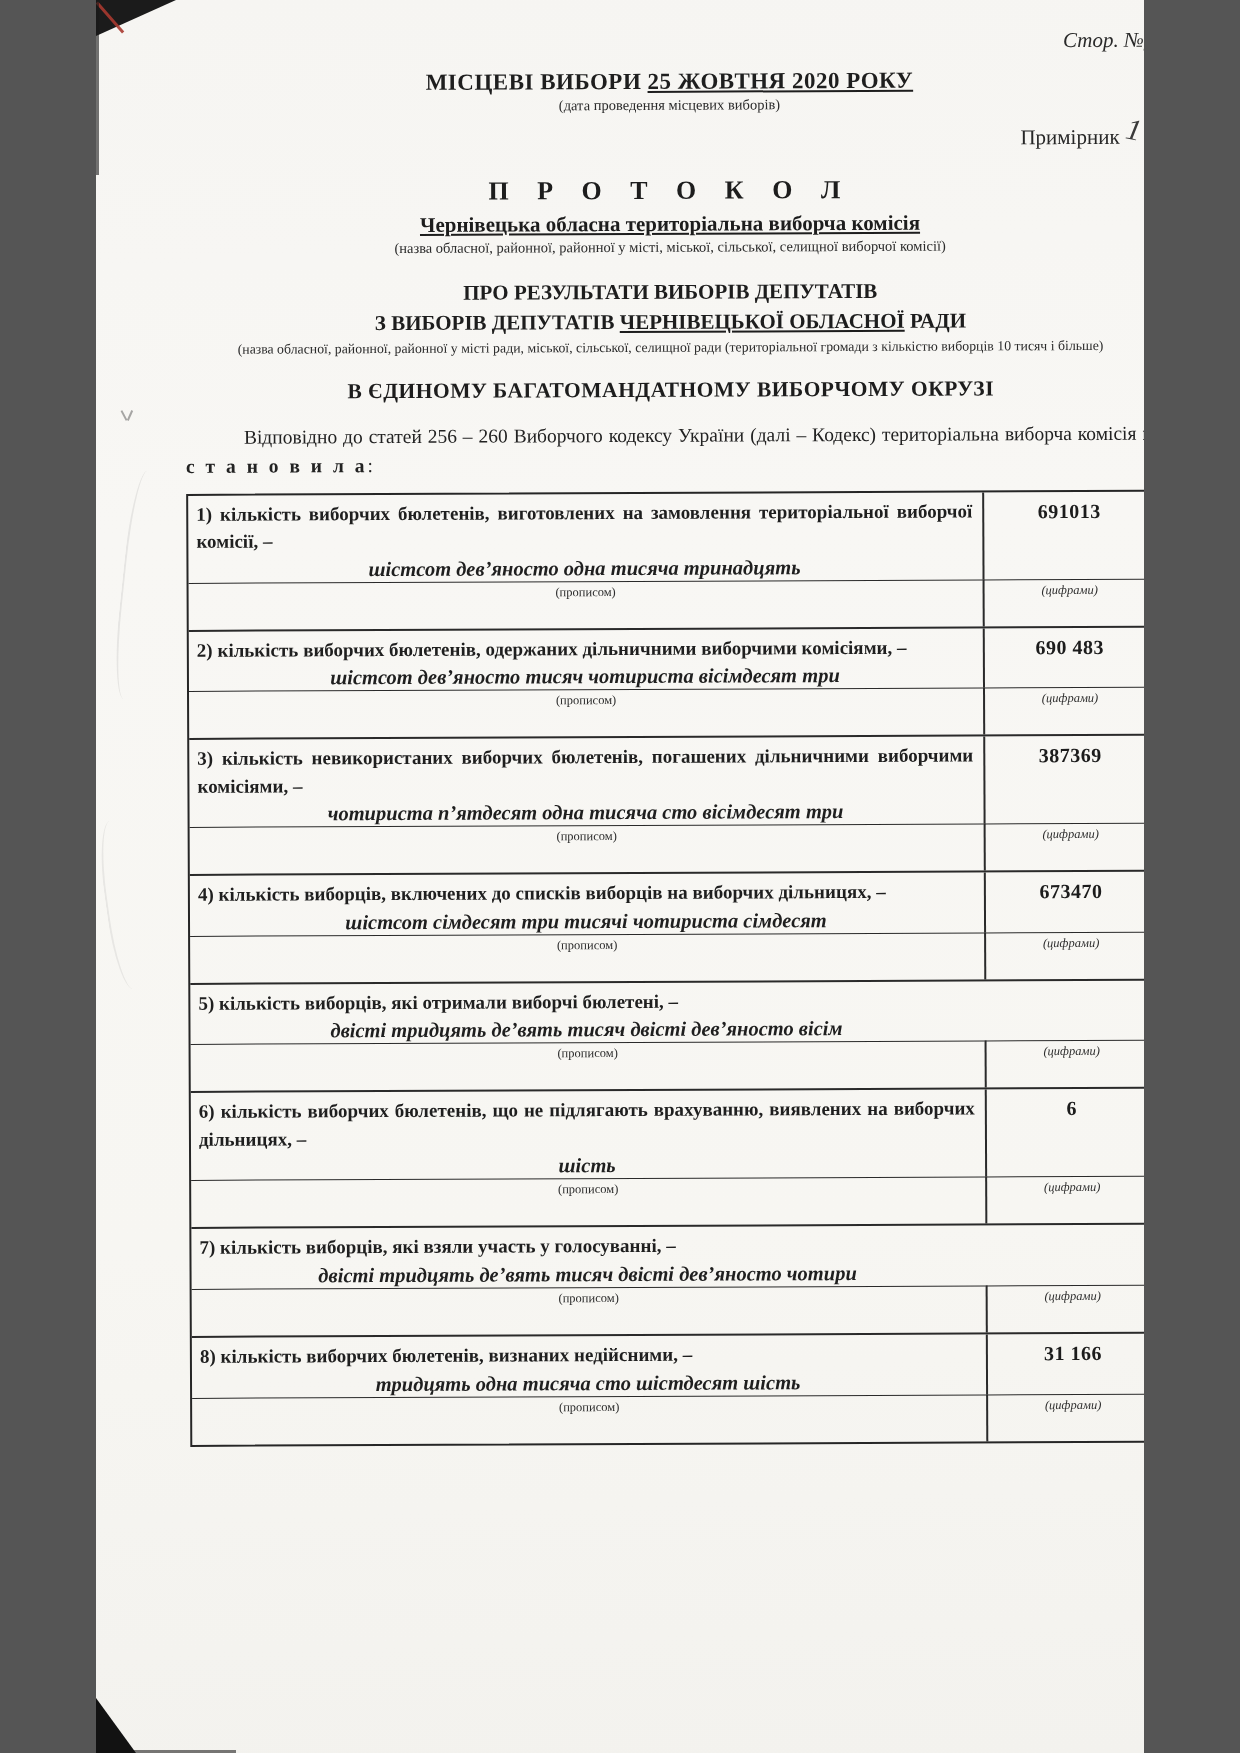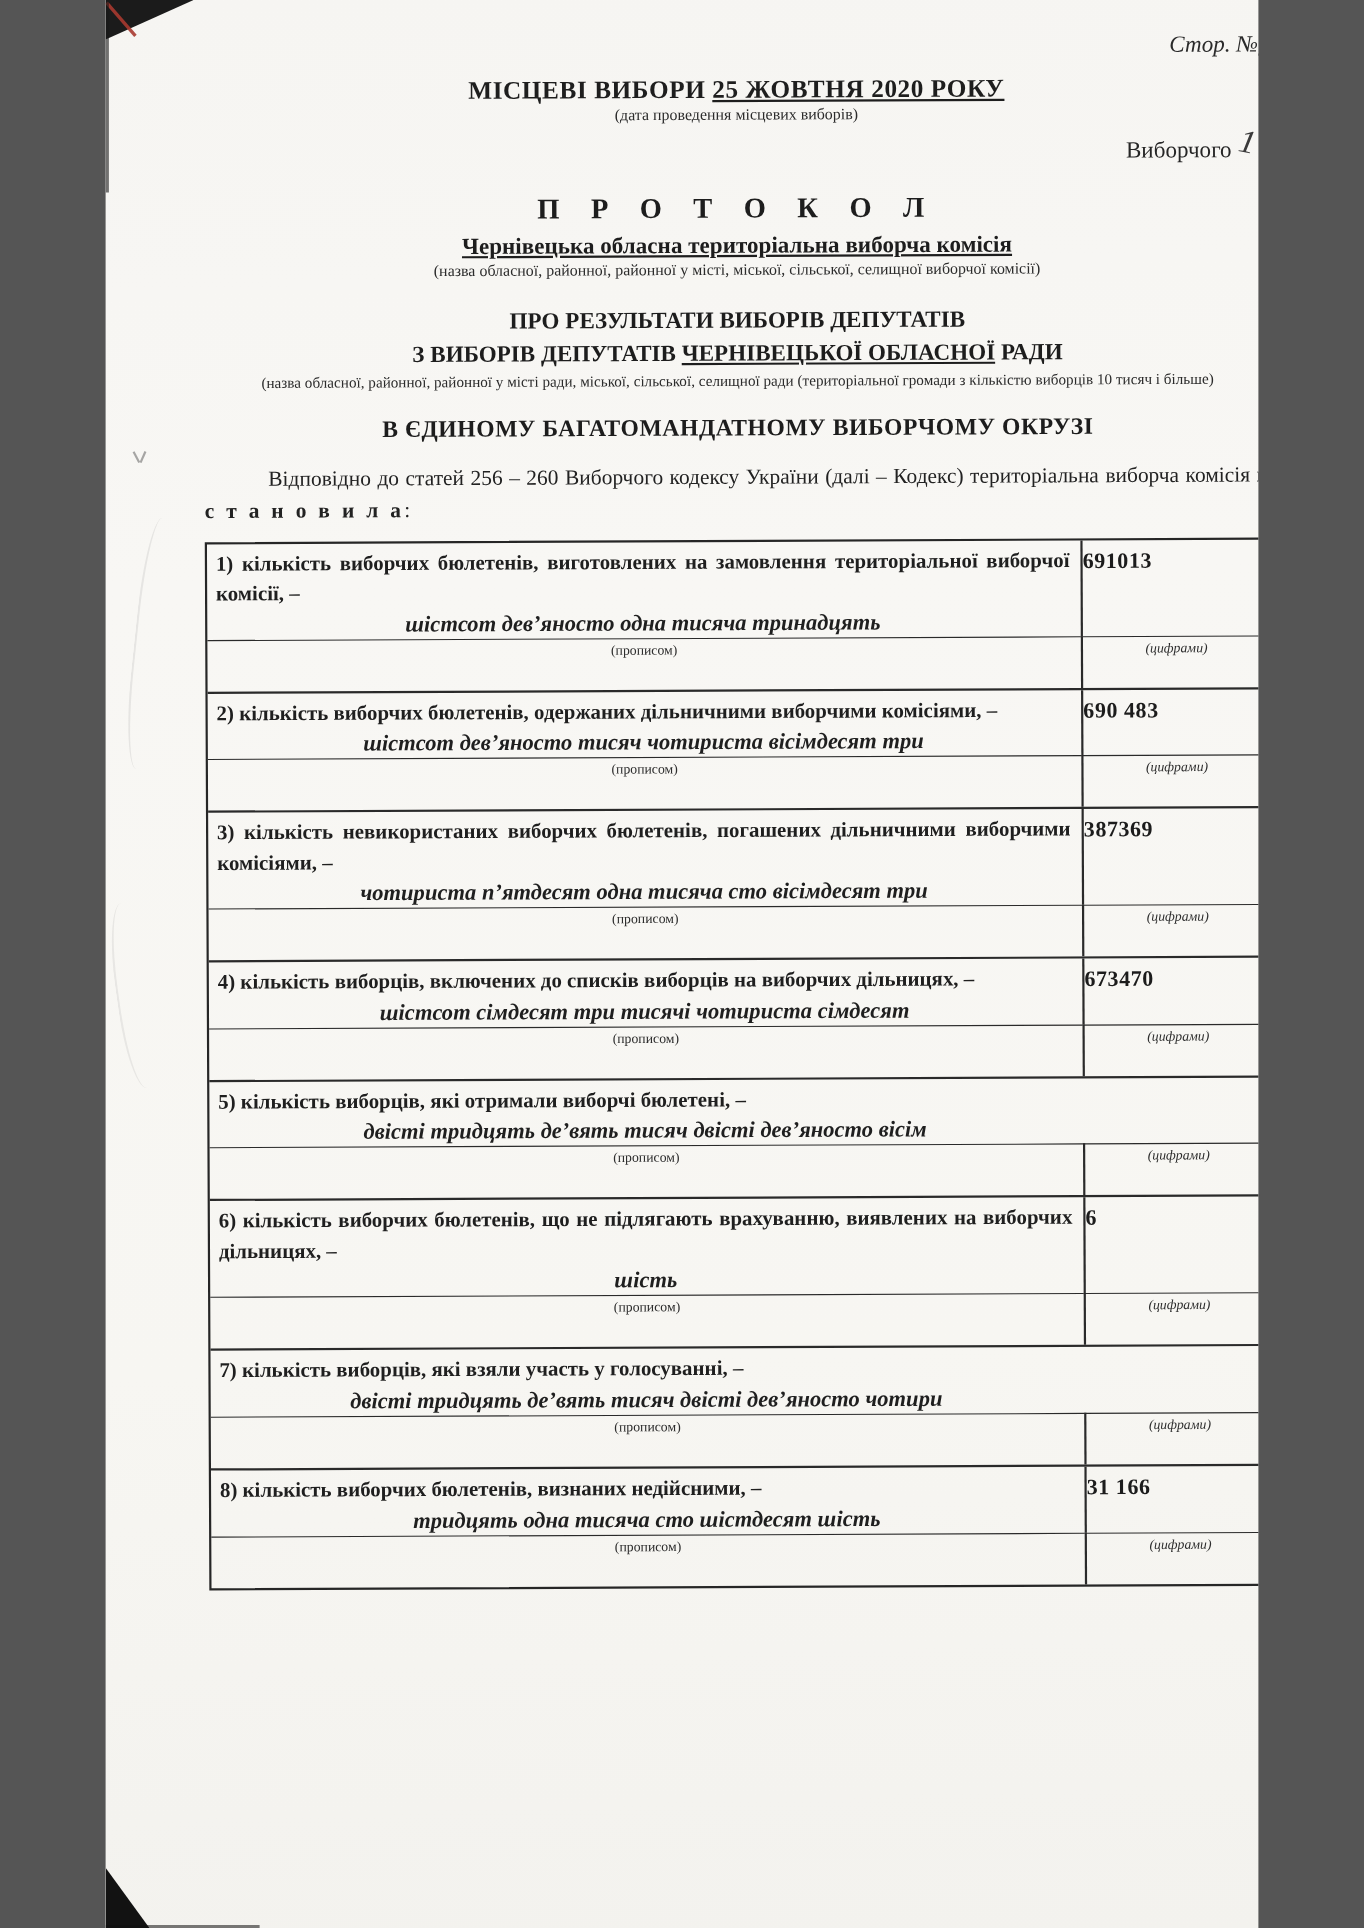--- a/index.html
+++ b/index.html
@@ -60,21 +60,21 @@
   .intro { margin-top:18px; margin-bottom:0; font-size:19.5px; line-height:1.5; text-indent:58px; text-align:justify; color:#222; }
   .intro .b { font-weight:bold; letter-spacing:3px; }
 
   
   .rtable { margin-top:12px; border:2.5px solid #262626; background:transparent; }
   .item { display:grid; grid-template-columns:1fr 172px; border-top:2px solid #2a2a2a; }
   .item:first-child { border-top:none; }
   .cell-main { grid-column:1; grid-row:1; padding:5px 10px 1px 8px; }
   .row-label { font-size:19px; font-weight:bold; line-height:1.45; text-align:justify; color:#1f1f1f; }
   .row-words { text-align:center; font-style:italic; font-weight:bold; font-size:20.5px; margin-top:3px; color:#1f1f1f; }
-  .cell-value { grid-column:2; grid-row:1; border-left:2px solid #2a2a2a; 
+  .cell-value { grid-column:2; grid-row:1; border-left:2px solid #2a2a2a; text-align:center;
     font-weight:bold; font-size:20px; letter-spacing:.5px; padding-top:8px; color:#1c1c1c; }
   .cap-left  { grid-column:1; grid-row:2; border-top:1.5px solid #2a2a2a; text-align:center;
     font-size:12.5px; padding:3px 0 28px; color:#2d2d2d; }
   .cap-right { grid-column:2; grid-row:2; border-top:1.5px solid #2a2a2a; border-left:2px solid #2a2a2a;
     text-align:center; font-size:12.5px; padding:3px 0 16px; color:#2d2d2d;font-style:italic; }
 </style>
 </head>
 <body>
 
 <div class="page">
@@ -93,21 +93,21 @@
     <div class="page-no">
       <span>Стор. №</span><span class="num">1</span>
     </div>
 
     <div class="doc-title">
       <span>МІСЦЕВІ ВИБОРИ </span><span class="date">25 ЖОВТНЯ 2020 РОКУ</span>
     </div>
     <div class="small-caption">(дата проведення місцевих виборів)</div>
 
     <div class="copy-line">
-      <span>Виборчого</span><span class="hand">1</span>
+      <span>Примірник</span><span class="hand">1</span>
     </div>
 
     <div class="protocol">П Р О Т О К О Л</div>
 
     <div class="commission">
       <span class="u">Чернівецька обласна територіальна виборча комісія</span>
     </div>
     <div class="small-caption">(назва обласної, районної, районної у місті, міської, сільської, селищної  виборчої комісії)</div>
 
     <div class="subject1">ПРО РЕЗУЛЬТАТИ ВИБОРІВ ДЕПУТАТІВ</div>

